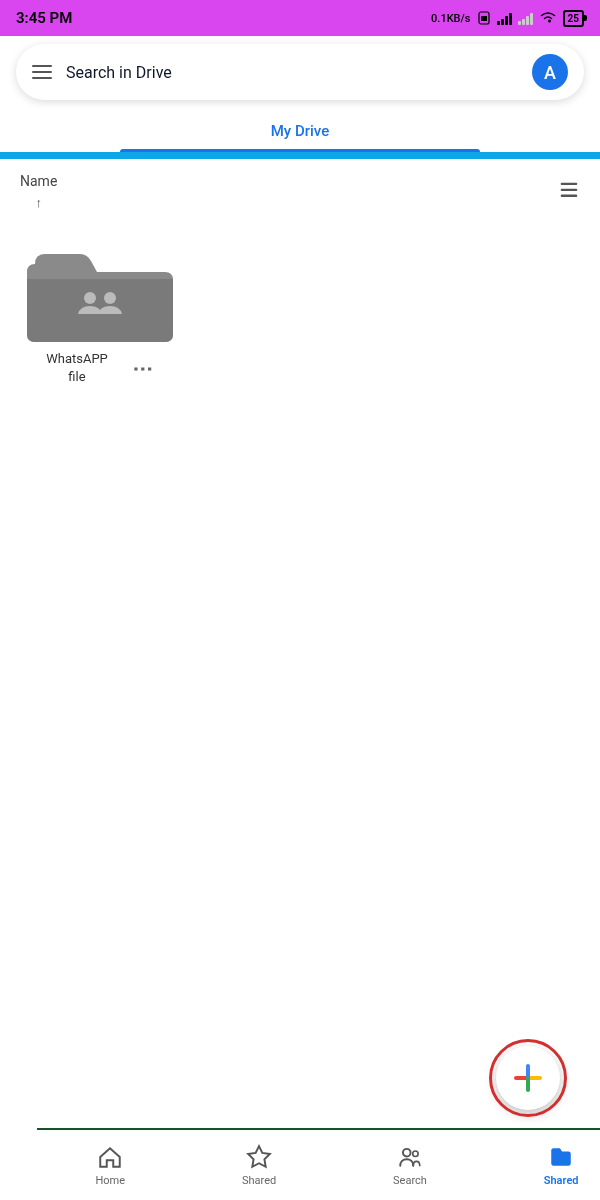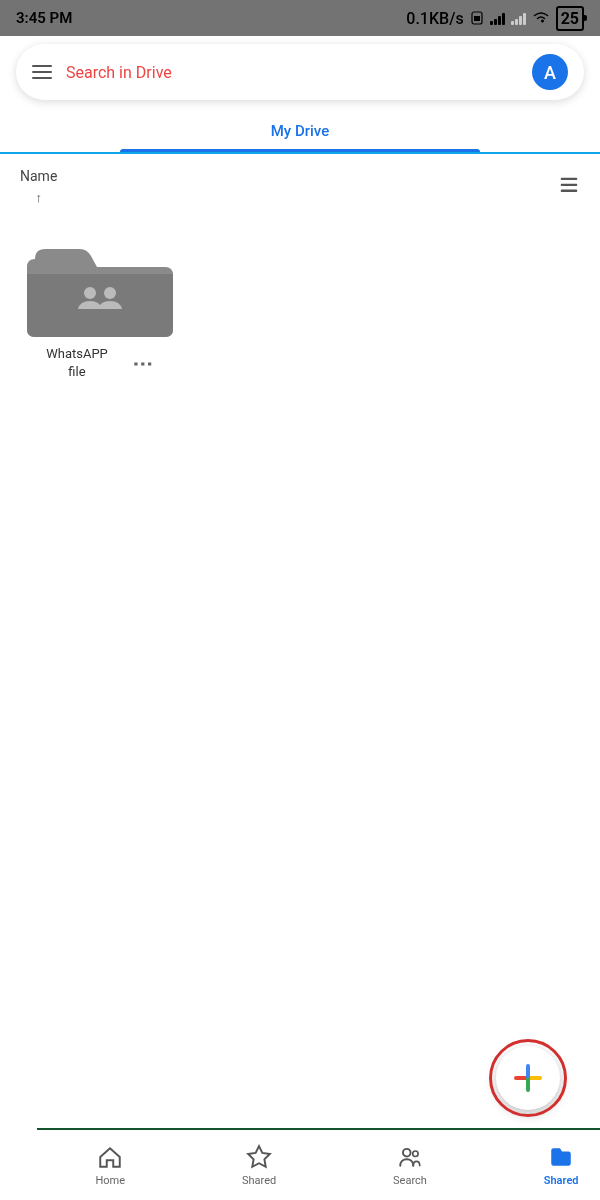--- a/index.html
+++ b/index.html
@@ -12,37 +12,37 @@
       position: relative;
       overflow-x: hidden;
     }
 
     
     .status-bar {
       display: flex;
       justify-content: space-between;
       align-items: center;
       padding: 8px 16px;
-      background: #737373;
+      background: #d946ef;
       height: 36px;
     }
     .status-time {
       font-size: 15px;
       font-weight: 600;
       color: #000;
     }
     .status-icons {
       display: flex;
       align-items: center;
       gap: 6px;
       font-size: 12px;
       color: #000;
     }
     .status-speed {
-      font-size: 16px;
+      font-size: 11px;
       font-weight: 500;
     }
     .signal-bars {
       display: flex;
       align-items: flex-end;
       gap: 1px;
       height: 14px;
     }
     .signal-bar {
       width: 3px;
@@ -51,21 +51,21 @@
     }
     .wifi-icon {
       font-size: 14px;
     }
     .battery-box {
       display: flex;
       align-items: center;
       border: 2px solid #000;
       border-radius: 3px;
       padding: 1px 3px;
-      font-size: 16px;
+      font-size: 10px;
       font-weight: 700;
       gap: 2px;
       position: relative;
     }
     .battery-box::after {
       content: '';
       position: absolute;
       right: -5px;
       top: 50%;
       transform: translateY(-50%);
@@ -95,40 +95,40 @@
     .hamburger-icon span {
       display: block;
       width: 20px;
       height: 2px;
       background: #555;
       border-radius: 2px;
     }
     .search-text {
       flex: 1;
       font-size: 16px;
-      color: #ef4444;
+      color: #0f172a;
     }
     .avatar {
       width: 36px;
       height: 36px;
       border-radius: 50%;
       background: #1a73e8;
       color: #fff;
       display: flex;
       align-items: center;
       justify-content: center;
       font-size: 18px;
       font-weight: 500;
       cursor: pointer;
     }
 
     
     .tabs {
       display: flex;
-      border-bottom: 2px solid #0ea5e9;
+      border-bottom: 7px solid #0ea5e9;
       margin-top: 4px;
     }
     .tab {
       flex: 1;
       text-align: center;
       padding: 14px 0 12px;
       font-size: 15px;
       font-weight: 500;
       color: #666;
       cursor: pointer;

